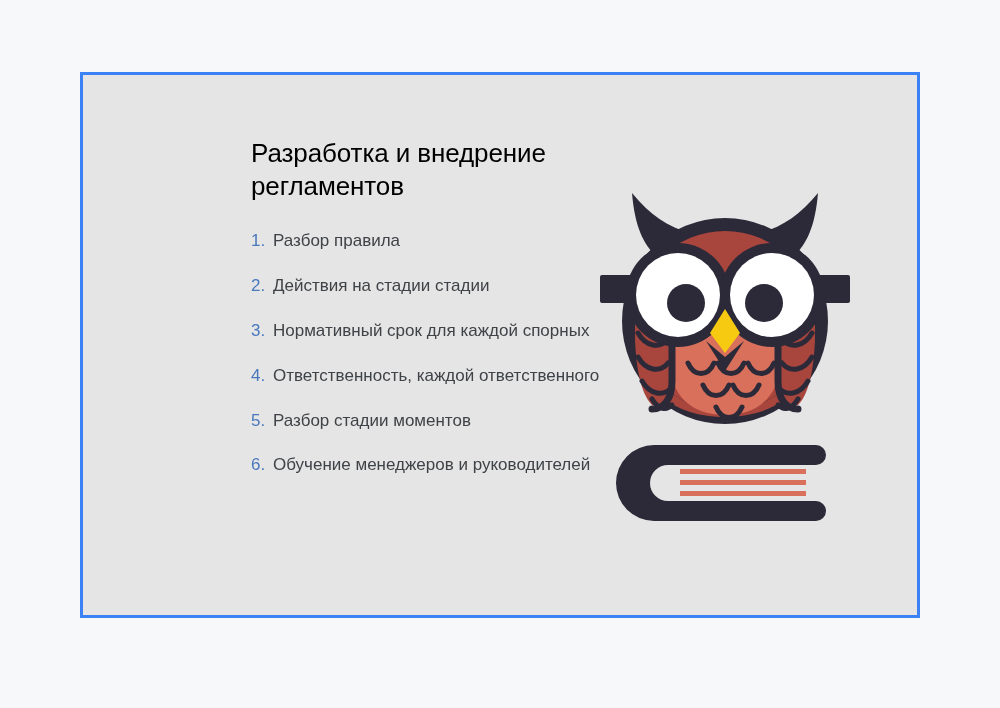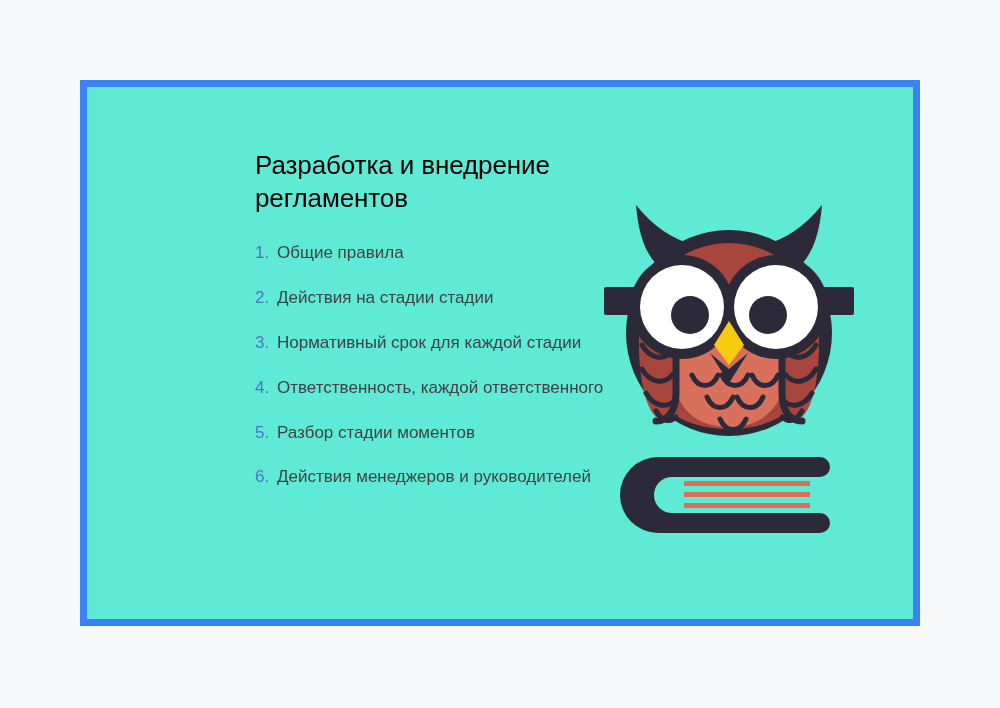--- a/index.html
+++ b/index.html
@@ -12,25 +12,25 @@
 
   body {
     background: #f7f8fa;
     font-family: "Liberation Sans", sans-serif;
     position: relative;
   }
 
   #slide-card {
     position: absolute;
     left: 80px;
-    top: 80px;
+    top: 72px;
     width: 840px;
     height: 546px;
-    background: #5eead4;
-    border: 7px solid #3b82f6;
+    background: #e5e5e5;
+    border: 3px solid #3b82f6;
   }
 
   #content-area {
     position: absolute;
     left: 168px;
     top: 62px;
     width: 350px;
   }
 
   #slide-title {
@@ -85,41 +85,41 @@
 <div id="slide-card">
 
   <div id="content-area">
 
     <h1 id="slide-title">Разработка и внедрение
 регламентов</h1>
 
     <ol id="agenda-list">
       <li class="agenda-item">
         <span class="agenda-num">1.</span>
-        <span class="agenda-text">Общие правила</span>
+        <span class="agenda-text">Разбор правила</span>
       </li>
       <li class="agenda-item">
         <span class="agenda-num">2.</span>
         <span class="agenda-text">Действия на стадии стадии</span>
       </li>
       <li class="agenda-item">
         <span class="agenda-num">3.</span>
-        <span class="agenda-text">Нормативный срок для каждой стадии</span>
+        <span class="agenda-text">Нормативный срок для каждой спорных</span>
       </li>
       <li class="agenda-item">
         <span class="agenda-num">4.</span>
         <span class="agenda-text">Ответственность, каждой ответственного</span>
       </li>
       <li class="agenda-item">
         <span class="agenda-num">5.</span>
         <span class="agenda-text">Разбор стадии моментов</span>
       </li>
       <li class="agenda-item">
         <span class="agenda-num">6.</span>
-        <span class="agenda-text">Действия менеджеров и руководителей</span>
+        <span class="agenda-text">Обучение менеджеров и руководителей</span>
       </li>
     </ol>
   </div>
 
   <div id="owl-figure">
     <svg viewBox="0 0 262 340" xmlns="http://www.w3.org/2000/svg">
 
       <rect x="6" y="94" width="36" height="28" rx="2" fill="#2c2a38"></rect>
       <rect x="220" y="94" width="36" height="28" rx="2" fill="#2c2a38"></rect>
 

